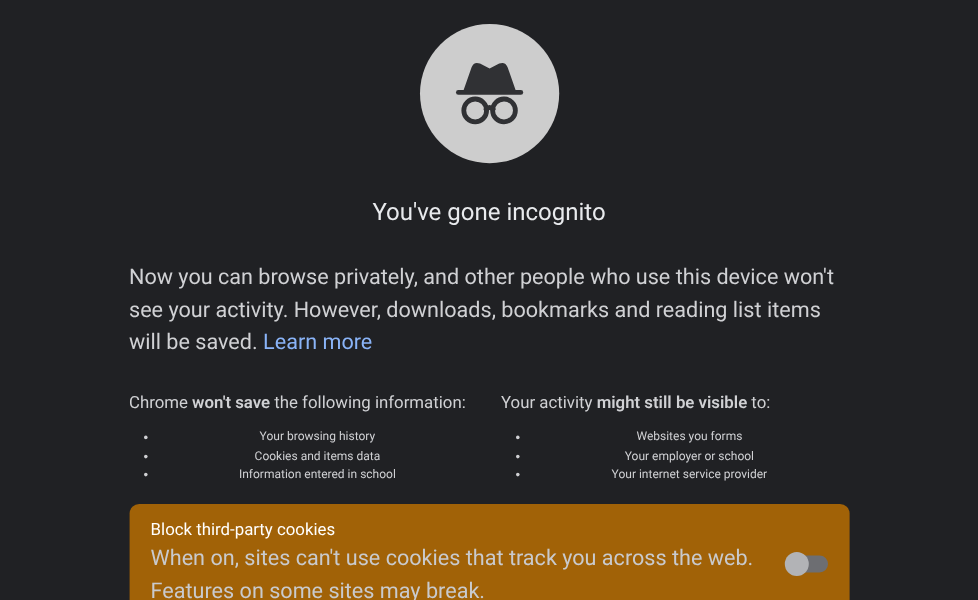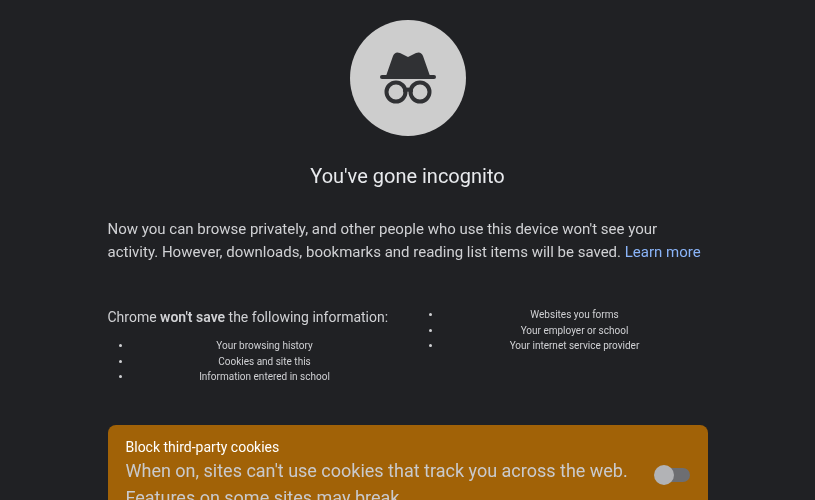--- a/index.html
+++ b/index.html
@@ -34,32 +34,32 @@
   h1.title {
     text-align: center;
     font-size: 20px;
     font-weight: 400;
     color: #e8eaed;
     margin-bottom: 30px;
   }
   .intro {
     color: #d0d1d4;
     line-height: 1.5;
-    font-size: 15px;
-    margin-bottom: 44px;
+    font-size: 18px;
+    margin-bottom: 27px;
   }
   .learn-more {
     color: #8ab4f8;
     text-decoration: none;
     cursor: pointer;
   }
   .columns {
     display: flex;
     gap: 20px;
-    margin-bottom: 40px;
+    margin-bottom: 16px;
   }
   .col {
     flex: 1;
   }
   .col-head {
     color: #d0d1d4;
     font-size: 14px;
     margin-bottom: 10px;
     line-height: 1.5;
   }
@@ -135,25 +135,28 @@
     <span>Now you can browse privately, and other people who use this device won't see your activity. However, downloads, bookmarks and reading list items will be saved. </span><a class="learn-more">Learn more</a>
   </p>
 
   <div class="columns">
     <div class="col">
       <p class="col-head">
         <span>Chrome </span><b>won't save</b><span> the following information:</span>
       </p>
       <ul>
         <li>Your browsing history</li>
-        <li>Cookies and site this</li>
+        <li>Cookies and items data</li>
         <li>Information entered in school</li>
       </ul>
     </div>
     <div class="col">
+      <p class="col-head">
+        <span>Your activity </span><b>might still be visible</b><span> to:</span>
+      </p>
       <ul>
         <li>Websites you forms</li>
         <li>Your employer or school</li>
         <li>Your internet service provider</li>
       </ul>
     </div>
   </div>
 
   <div class="cookie-box">
     <div class="cookie-text">

